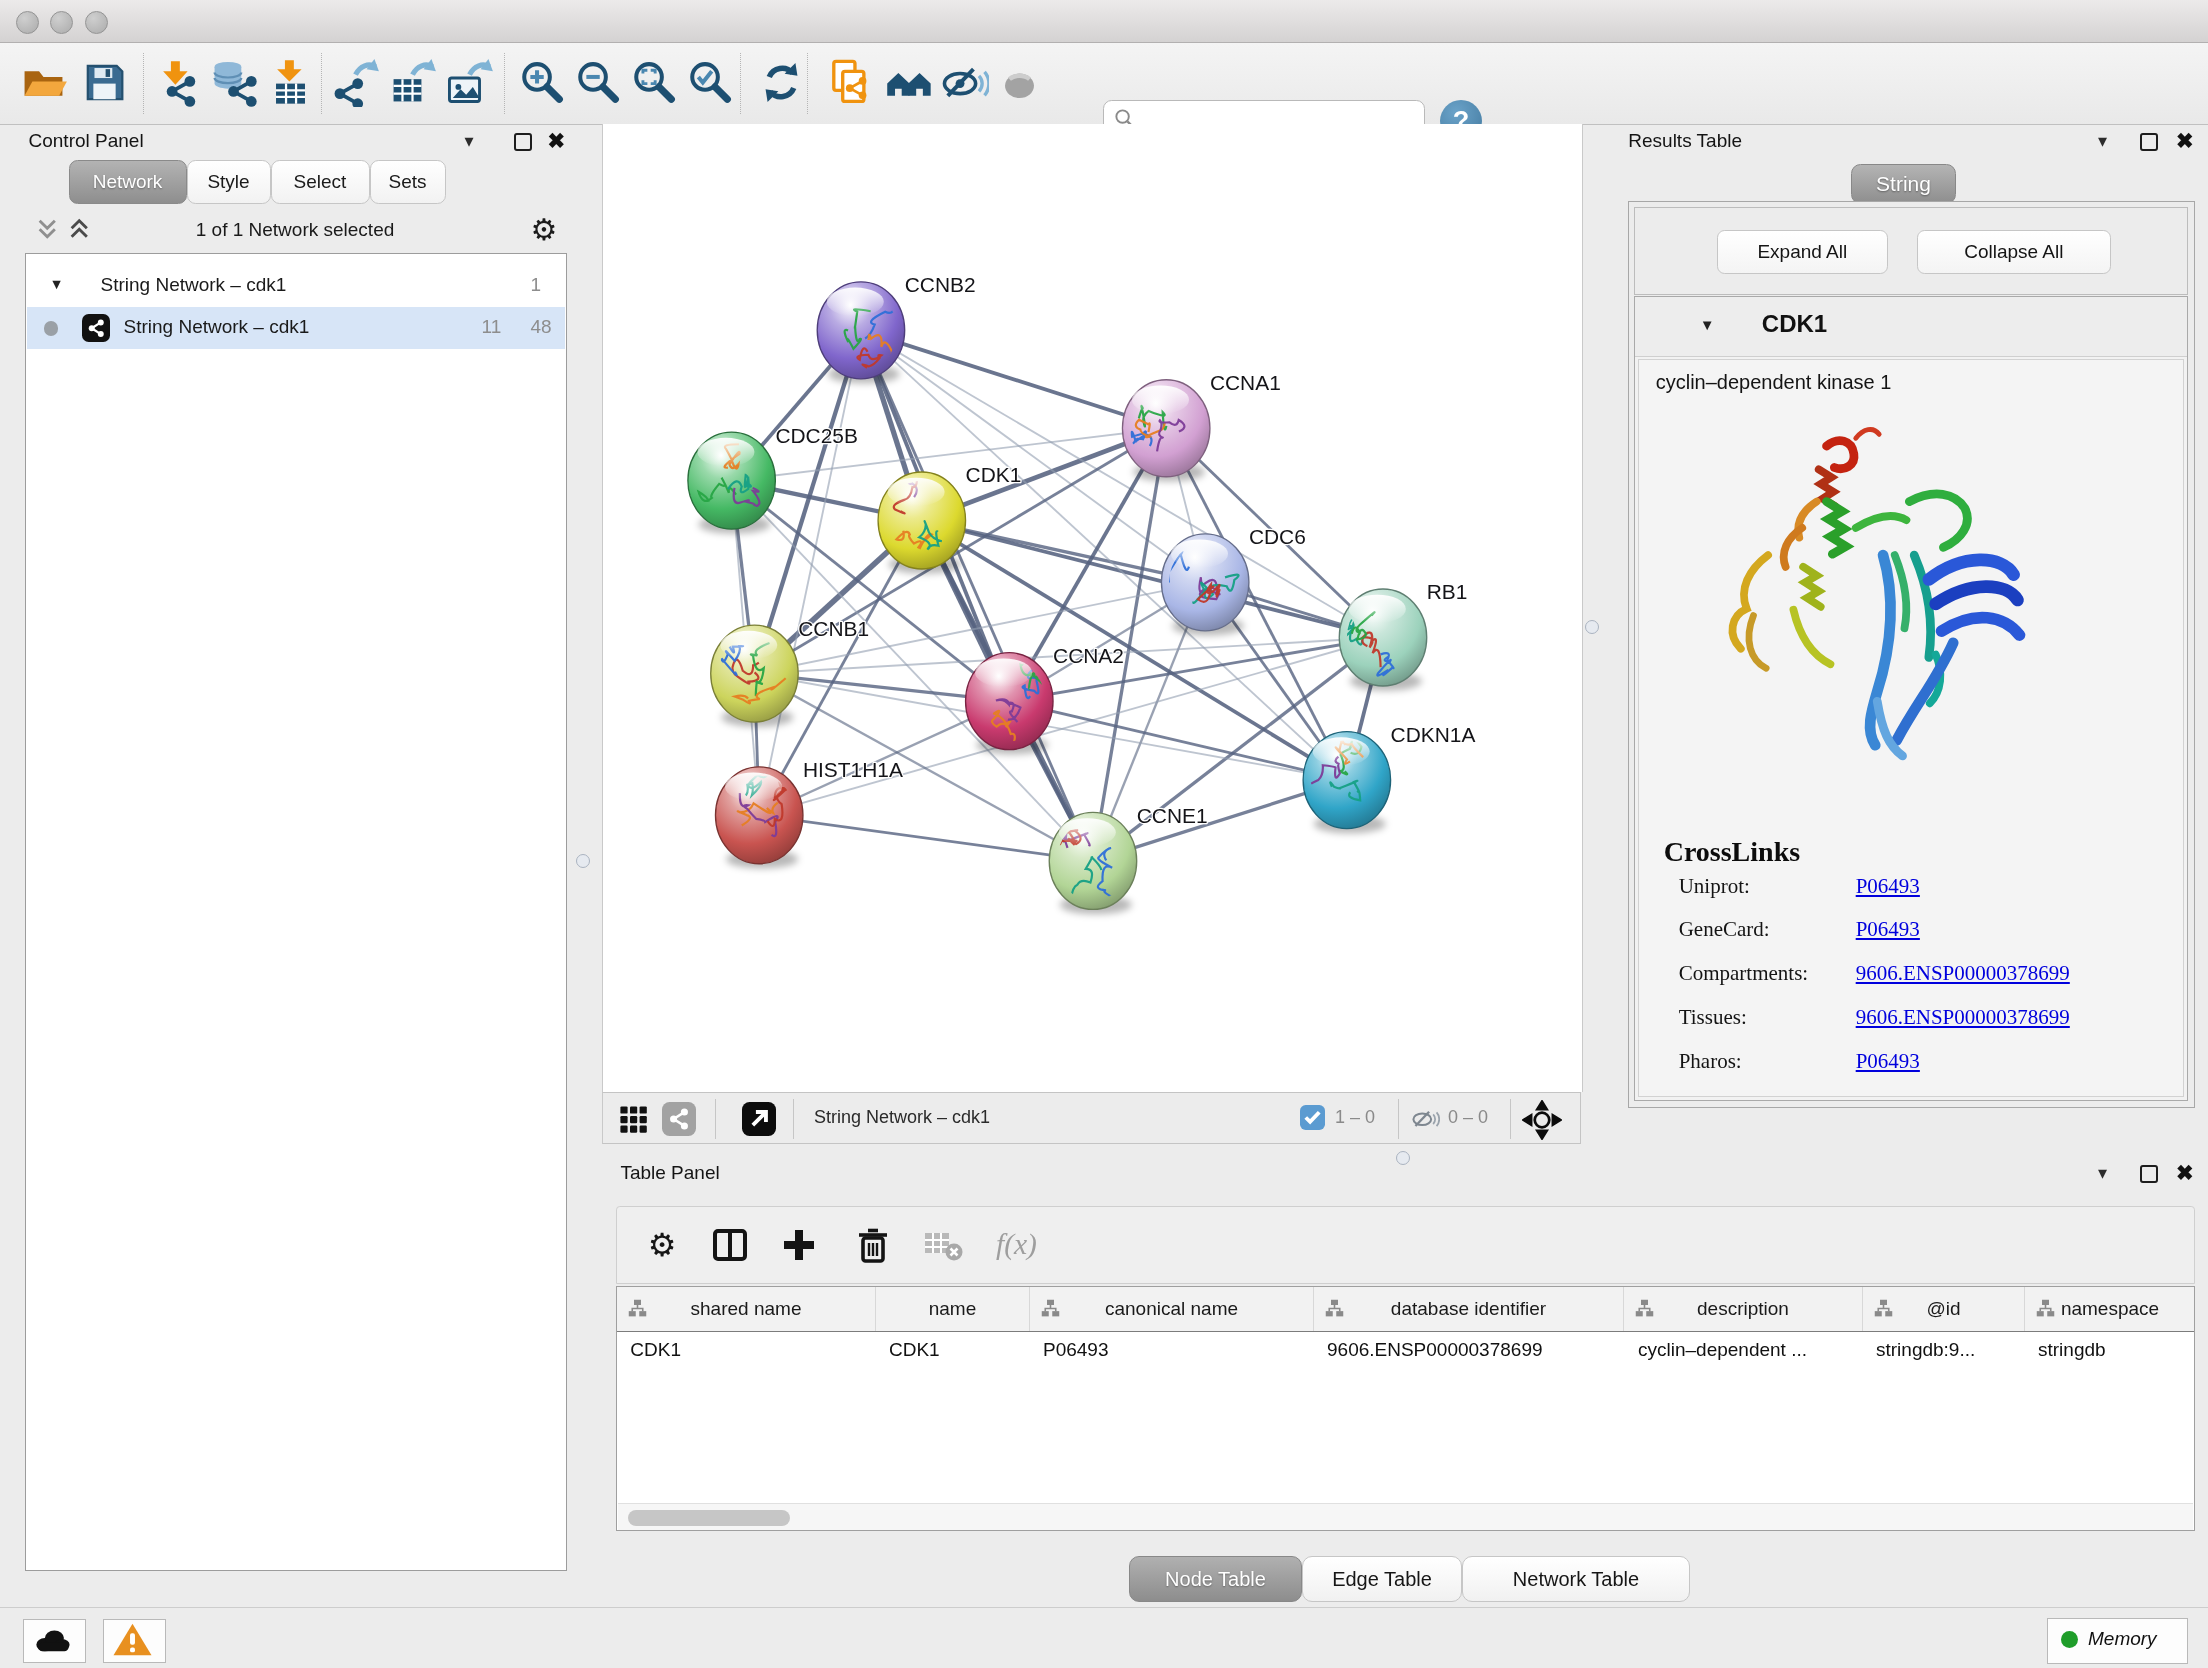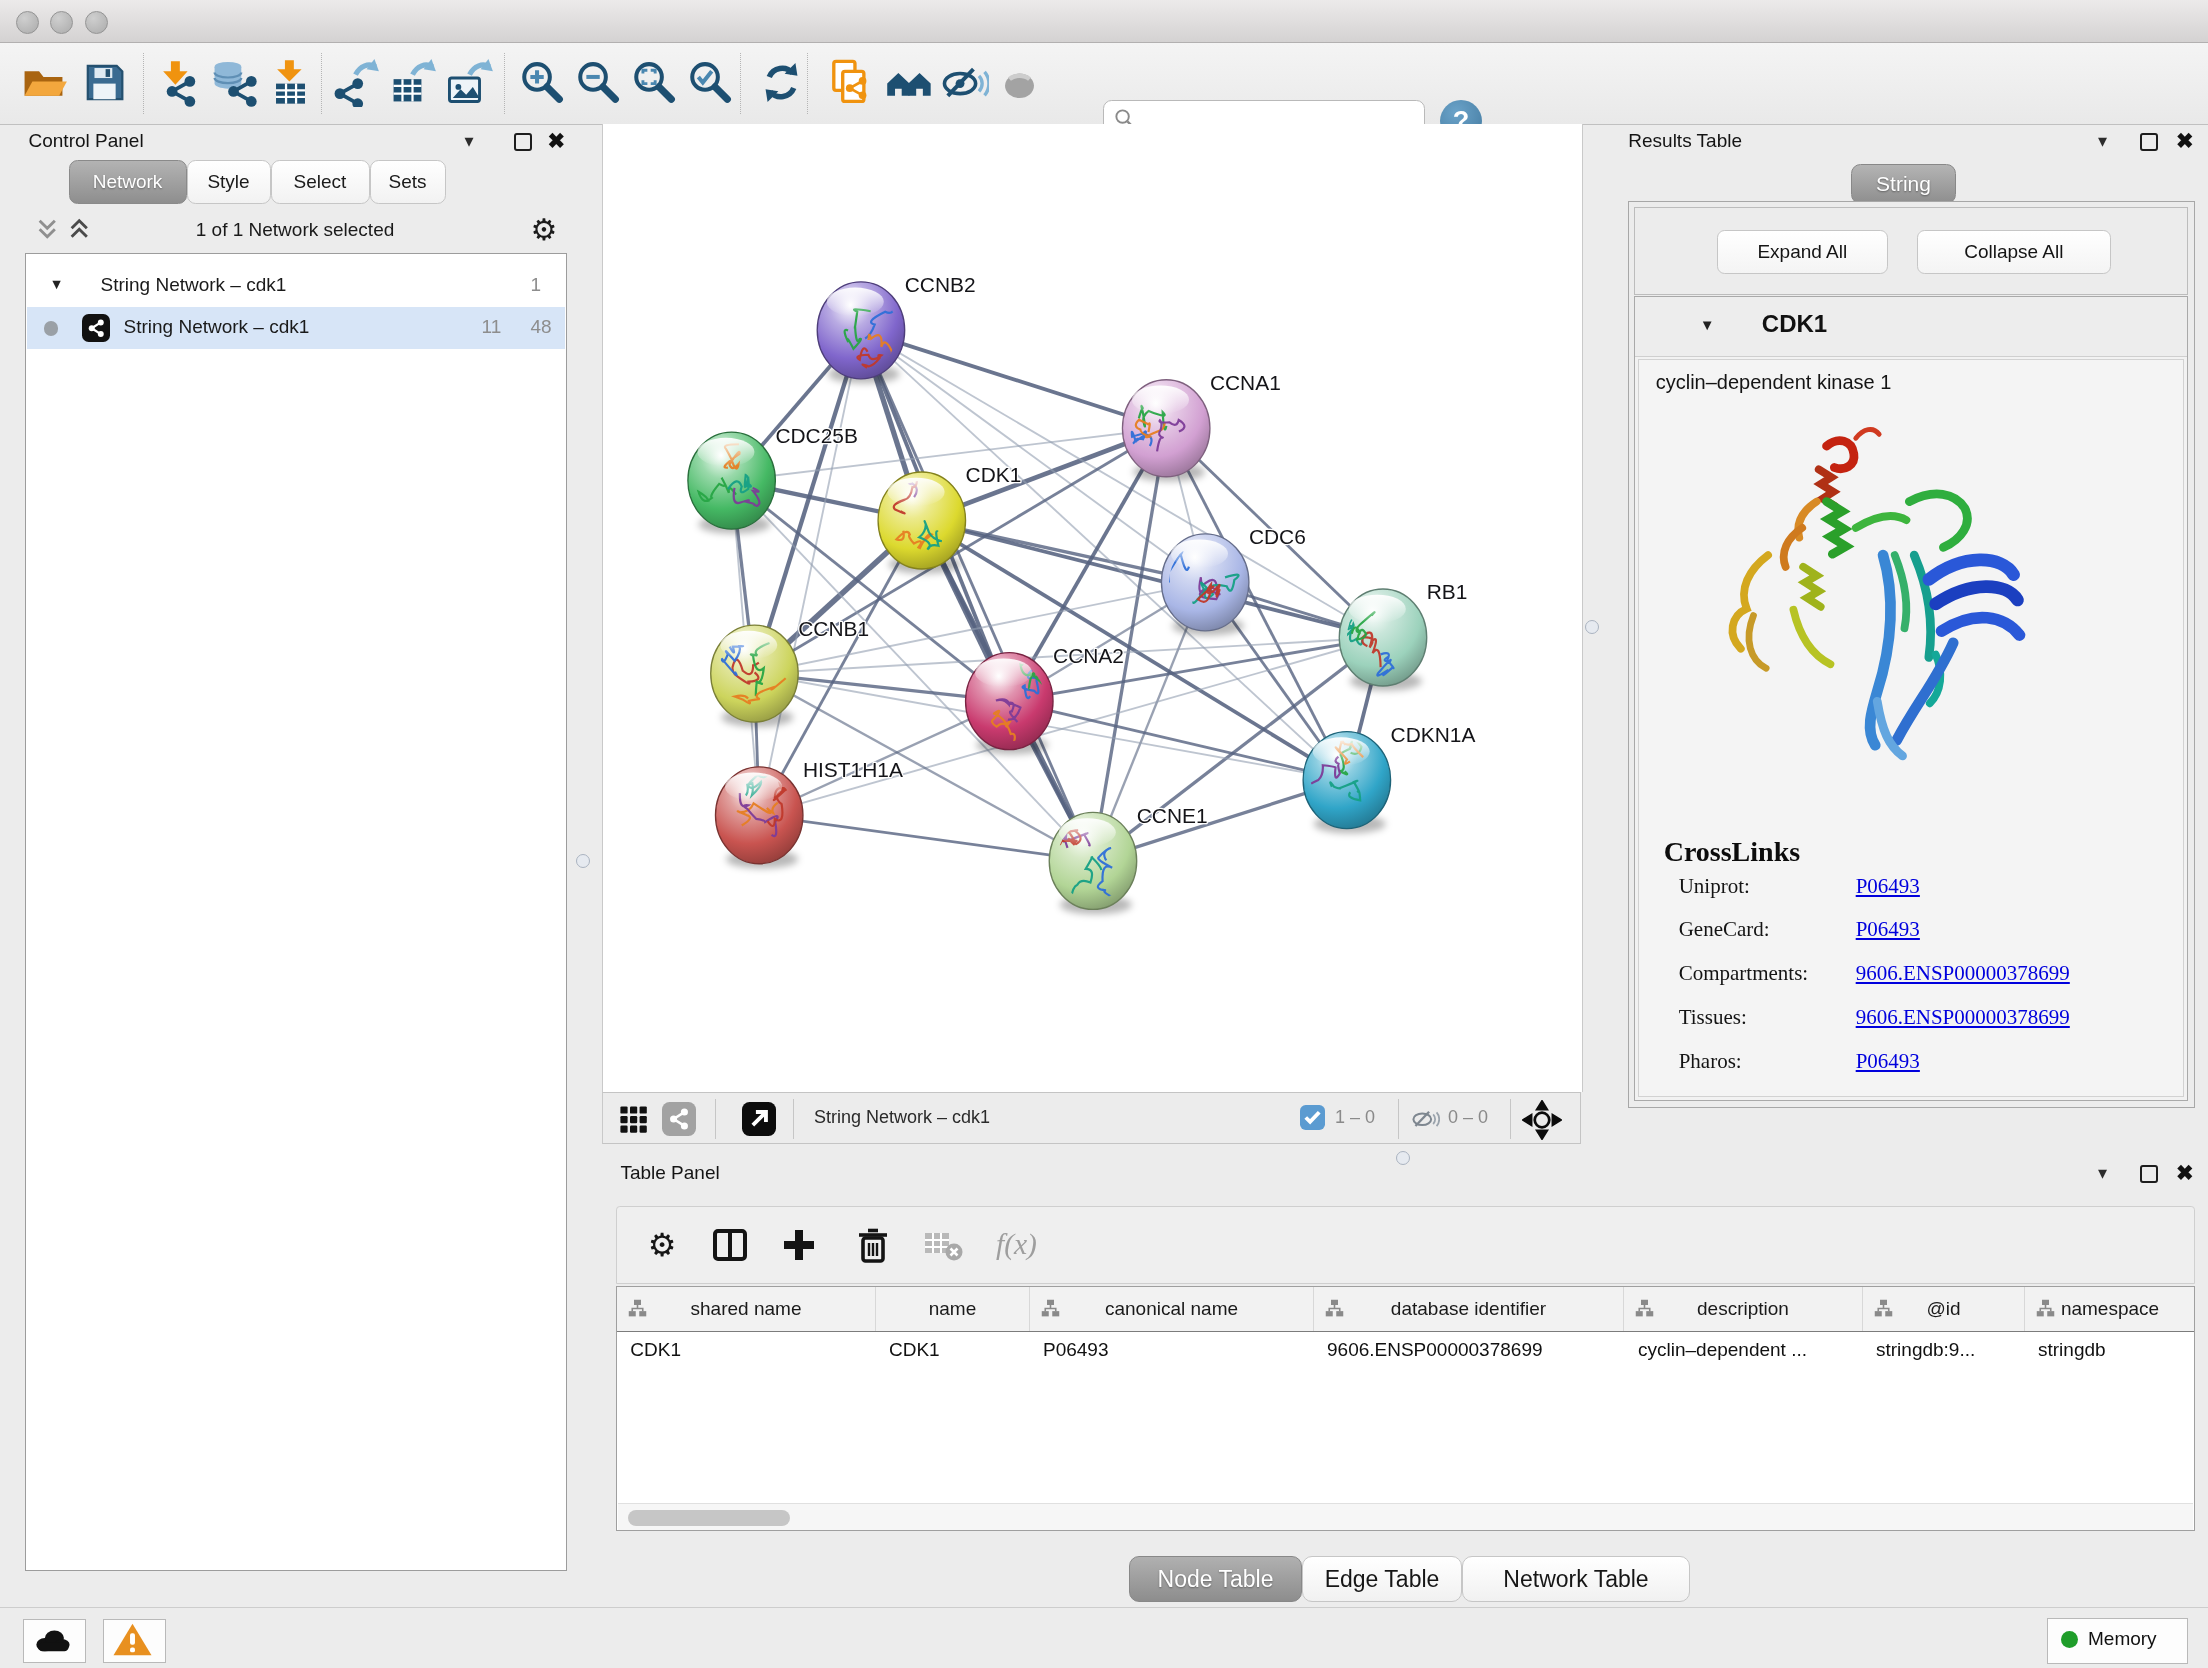--- a/index.html
+++ b/index.html
@@ -85,30 +85,30 @@
   .tpi{position:absolute;top:16px;width:44px;height:44px;cursor:pointer;}
   #tp-table{left:616px;top:1286px;width:1579px;height:245px;background:#fff;border:1px solid #9f9f9f;
           box-sizing:border-box;overflow:hidden;padding-left:34px;}
   #tp-header{position:absolute;left:0;top:0;height:44px;background:#f2f2f2;border-bottom:1.9px solid #7c7c7c;}
   .th-cell{position:absolute;top:0;height:44px;border-right:1px solid #d8d8d8;box-sizing:border-box;}
   .th-lab{position:absolute;width:100%;text-align:center;top:10.5px;font-size:19px;color:#1a1a1a;}
   .td-cell{position:absolute;top:46px;height:34px;font-size:19px;color:#111;padding-top:5.7px;box-sizing:border-box;}
   #tp-scroll{position:absolute;left:1px;top:216px;width:1575px;height:27.6px;background:#f6f6f6;border-top:1px solid #e0e0e0;}
   #tp-thumb{position:absolute;left:9.5px;top:5.7px;width:162px;height:16px;border-radius:8.6px;background:#c6c6c6;}
   .bt-tab{position:absolute;top:1556px;height:44px;border:1px solid #c6c6c6;border-radius:10px;
-          background:linear-gradient(#ffffff,#f1f1f1);font-size:23px;color:#161616;text-align:center;
+          background:linear-gradient(#ffffff,#f1f1f1);font-size:20px;color:#161616;text-align:center;
           line-height:44px;cursor:pointer;}
   .bt-tab.active{background:linear-gradient(#b0b0b0,#8d8d8d);color:#fff;border-color:#888;
           text-shadow:0 1px 1.9px rgba(0,0,0,.35);}
 
   
   #statusbar{left:0;top:1607px;width:2208px;height:61px;background:#ececec;border-top:1px solid #cdcdcd;}
   .sb-btn{position:absolute;top:11.4px;width:61px;height:42px;background:#fdfdfd;border:1.9px solid #b9b9b9;cursor:pointer;}
   #memory-btn{position:absolute;left:2047px;top:9.5px;width:139px;height:44px;background:#fdfdfd;
-          border:1.9px solid #b9b9b9;cursor:pointer;}
+          border:1.9px solid #b9b9b9;cursor:pointer;font-style:italic;}
   #memory-dot{position:absolute;left:13.3px;top:12.4px;width:17px;height:17px;border-radius:50%;background:#1f9d2a;}
   #memory-lab{position:absolute;left:40px;top:9.5px;font-size:19px;color:#111;}
 </style>
 </head>
 <body>
 
 <div id="app">
 
   <div id="titlebar" class="abs">
     <div class="tlight" style="left:16px"></div>

